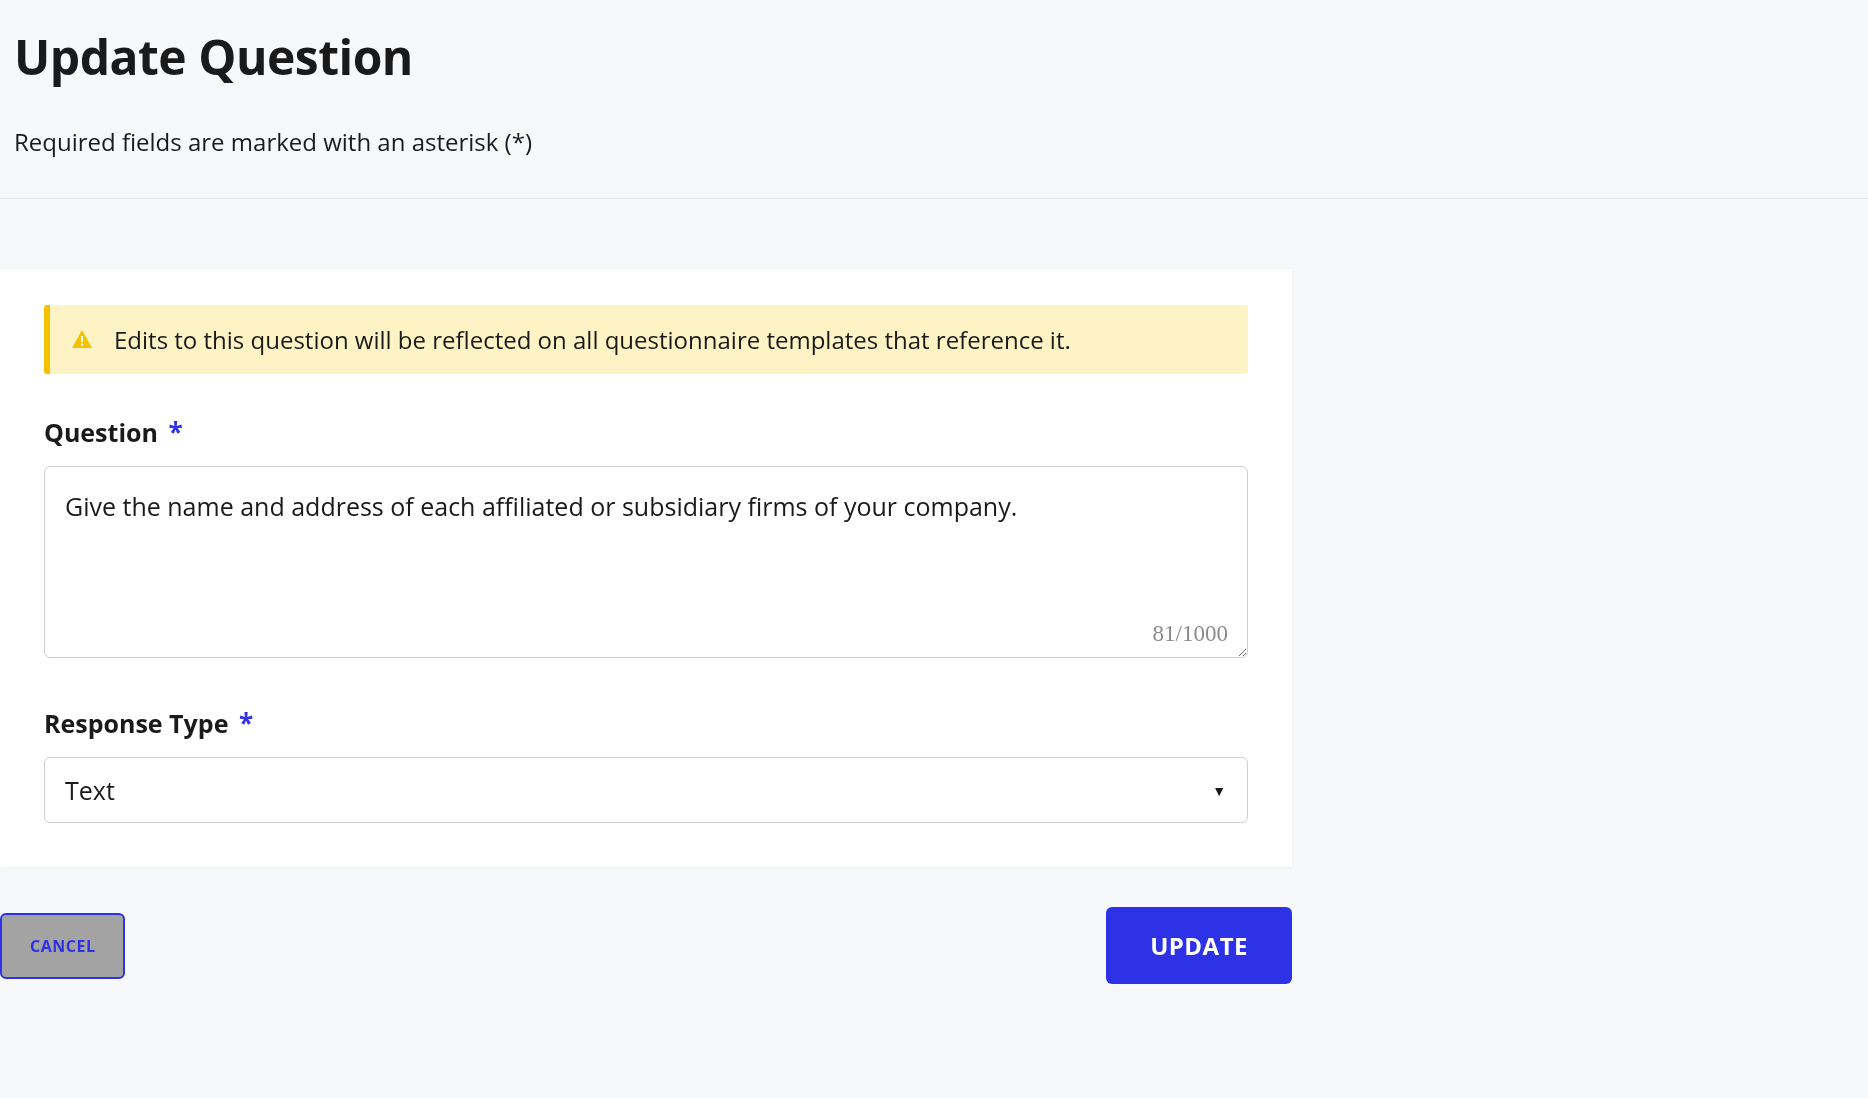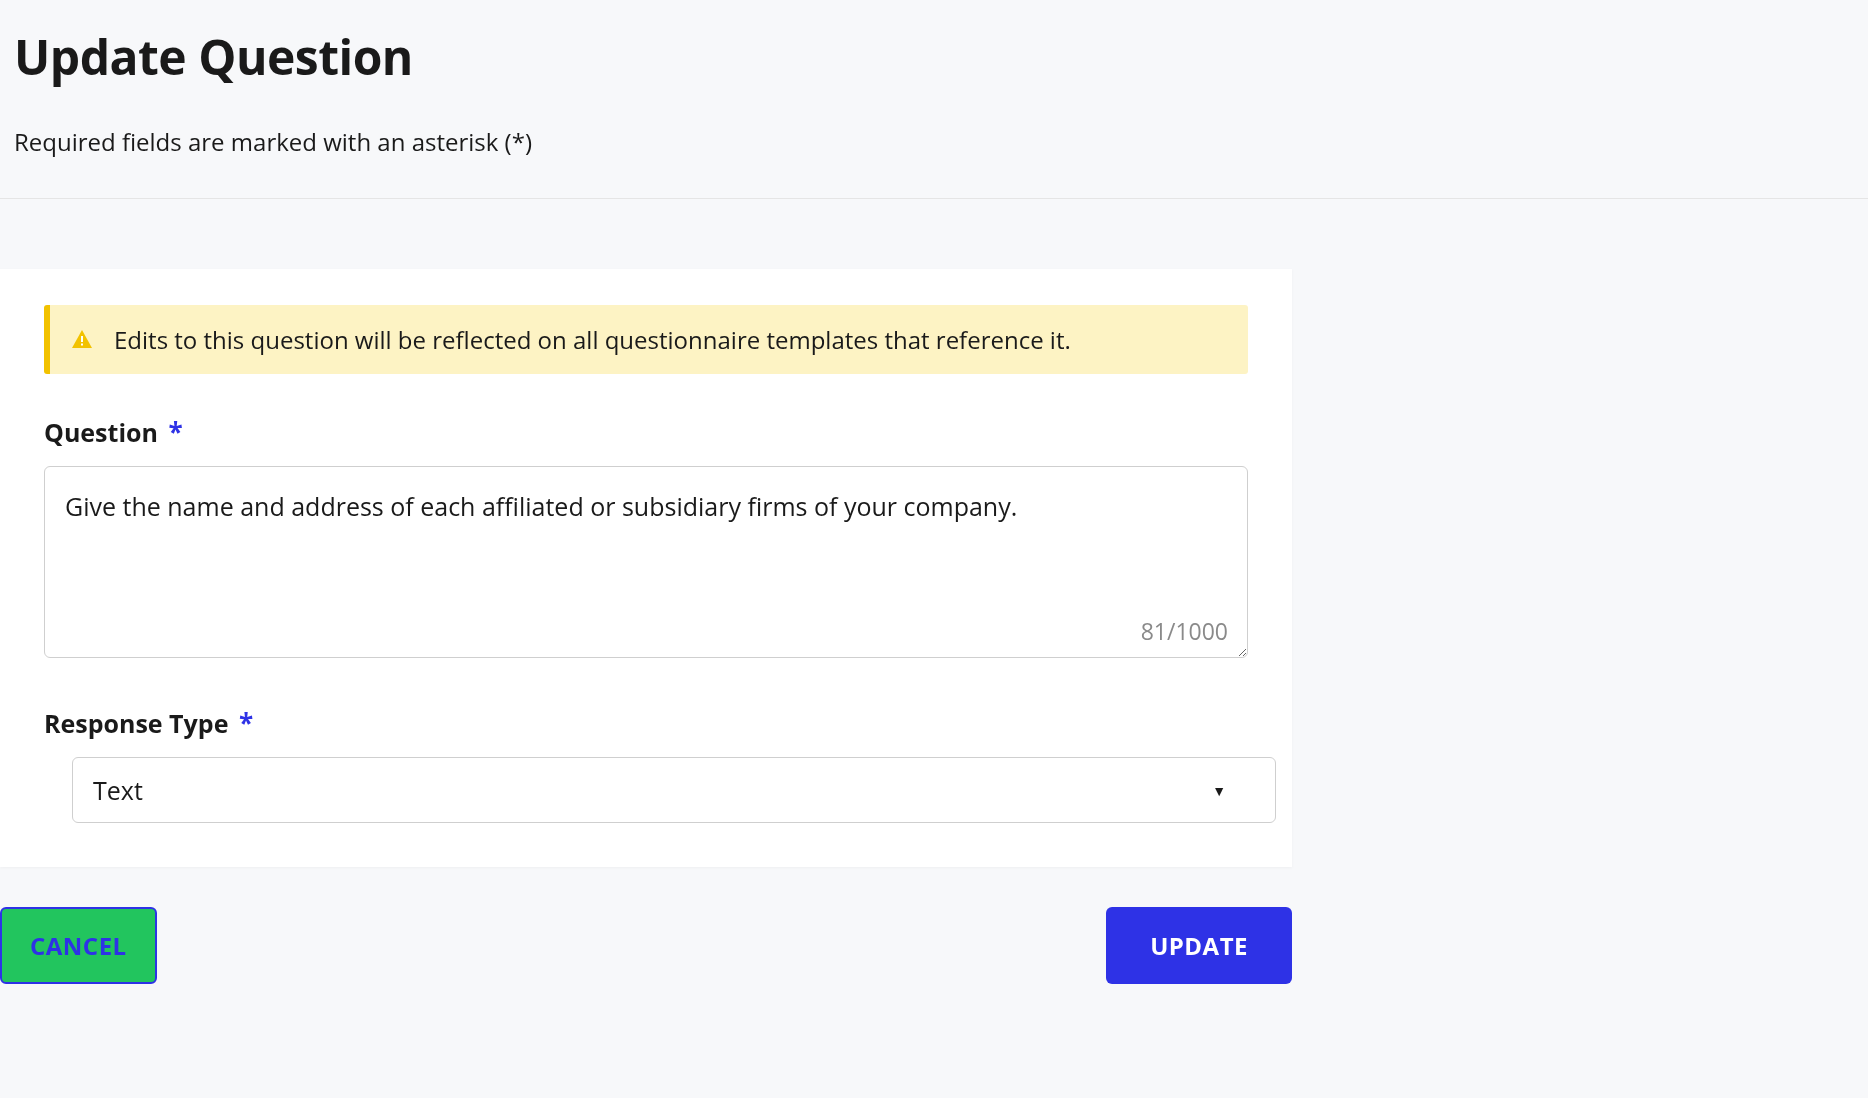--- a/index.html
+++ b/index.html
@@ -95,60 +95,60 @@
       resize: both;
       line-height: 1.4;
     }
     .char-counter {
       position: absolute;
       right: 20px;
       bottom: 16px;
       font-size: 23px;
       color: #8a8a8a;
       pointer-events: none;
+      font-family: Liberation Serif, serif;
     }
     .select-wrapper {
       position: relative;
     }
     .response-select {
       width: 100%;
       height: 66px;
       border: 1px solid #cfcfcf;
       border-radius: 6px;
       padding: 0 20px;
       font-size: 25px;
       font-family: inherit;
       color: #1a1a1a;
       background: #fff;
       appearance: none;
       -webkit-appearance: none;
       cursor: pointer;
-      margin-left: 28px;
     }
     .select-arrow {
       position: absolute;
       right: 22px;
       top: 50%;
       transform: translateY(-50%);
       pointer-events: none;
       font-size: 14px;
       color: #1a1a1a;
     }
     .button-row {
       width: 1292px;
       margin: 40px auto 0 auto;
       display: flex;
       justify-content: space-between;
       align-items: center;
     }
     .cancel-button {
-      background: #22c55e;
+      background: #a3a3a3;
       border: 2px solid #2e32e6;
       color: #2e32e6;
-      font-size: 24px;
+      font-size: 16px;
       font-weight: 700;
       padding: 20px 28px;
       border-radius: 6px;
       cursor: pointer;
       font-family: inherit;
       letter-spacing: 0.5px;
     }
     .update-button {
       background: #2e32e6;
       border: none;

